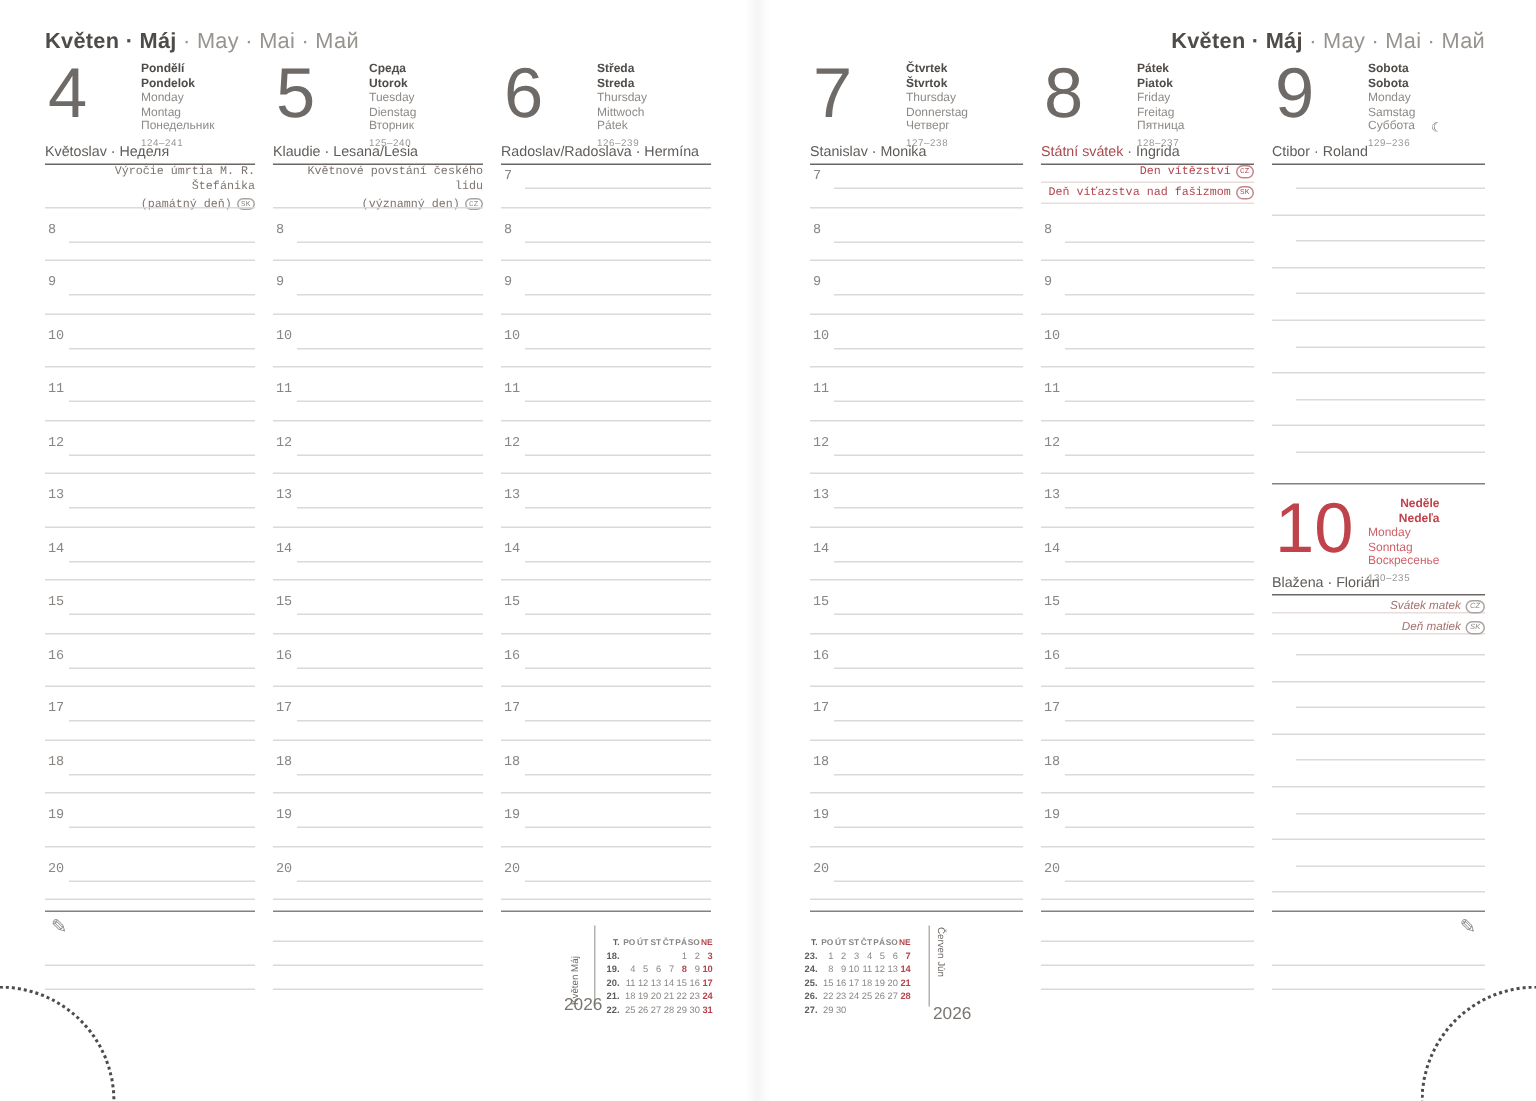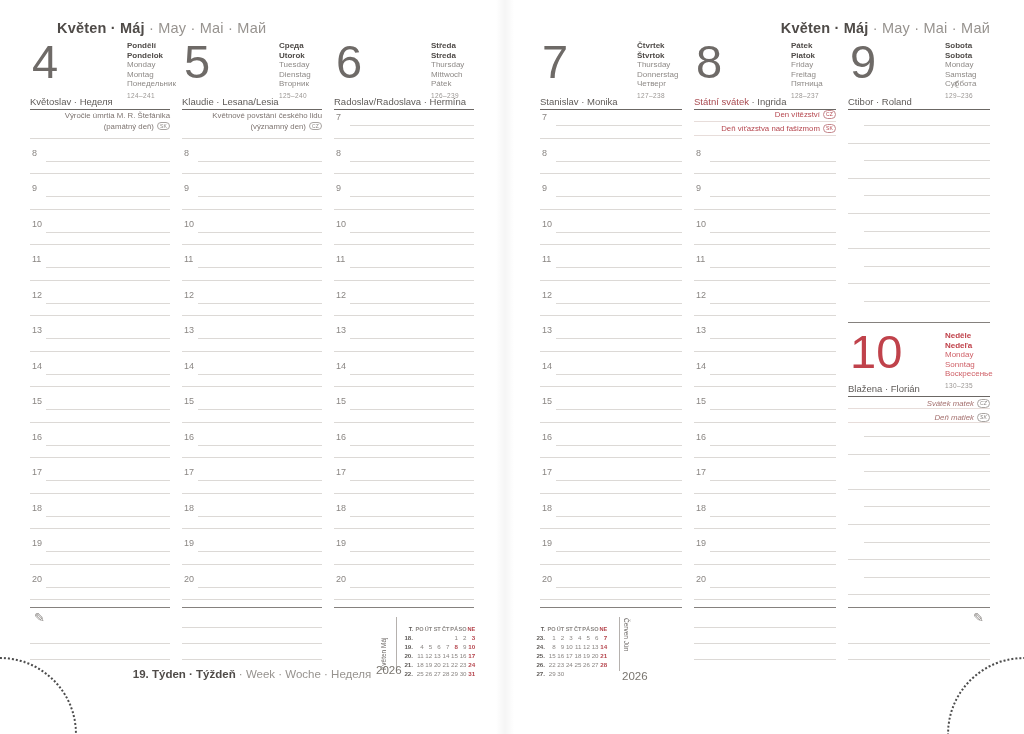--- a/index.html
+++ b/index.html
@@ -2,48 +2,48 @@
 <html><head>
 <meta charset="utf-8">
 <style>
   html,body{margin:0;padding:0;background:#ffffff;}
   .spread{position:relative;width:1024px;height:734px;background:#fff;overflow:hidden;
           font-family:"Liberation Sans","DejaVu Sans",sans-serif;color:#4f4b48;}
   .page{position:absolute;top:0;height:734px;}
   .page.pl{left:30px;width:444px;}
   .page.pr{left:540px;width:450px;}
 
-  .month-header{position:absolute;top:20px;font-size:14.5px;letter-spacing:.2px;white-space:nowrap;margin-left:27px;}
+  .month-header{position:absolute;top:20px;font-size:14.5px;letter-spacing:.2px;white-space:nowrap;}
   .month-header .mb{font-weight:bold;color:#4f4b48;}
   .month-header .mg{color:#97938f;}
   .month-header.l{left:0;}
   .month-header.r{right:0;text-align:right;}
 
   .col{position:absolute;top:40px;height:660px;}
   .pl .col{width:140px;}
   .pr .col{width:142px;}
   .c1{left:0;} .c2{left:152px;} .c3{left:304px;}
   .c4{left:0;} .c5{left:154px;} .c6{left:308px;}
 
   .dayhead{position:relative;height:56px;}
   .daynum{position:absolute;left:2px;top:-2px;font-size:47px;line-height:1;color:#6e6a67;}
   .daynum.red{color:#c0424b;}
-  .names{position:absolute;left:64px;top:1px;font-size:8px;line-height:9.6px;color:#8e8a87;margin-left:33px;}
+  .names{position:absolute;left:64px;top:1px;font-size:8px;line-height:9.6px;color:#8e8a87;}
   .names .nb{font-weight:bold;color:#4f4b48;}
   .names.rednames div{color:#cf6168;}
-  .names.rednames .nb{color:#c0424b;}
+  .names.rednames .nb{color:#c0424b;text-align:right;}
   .doy{font-size:6.5px;color:#9a9693;letter-spacing:.4px;padding-top:2px;}
   .names.rednames .doy{color:#9a9693;}
   .moon{position:absolute;top:40px;right:28px;font-size:9px;color:#6e6a67;}
 
   .nameday{position:absolute;top:56px;left:0;right:0;height:11px;font-size:9.5px;color:#5f5b58;
            border-bottom:1.5px solid #6b6764;padding-bottom:2px;white-space:nowrap;}
   .nameday .holiday{color:#a94a50;}
 
-  .grid{position:absolute;top:70px;left:0;right:0;}
+  .grid{position:absolute;top:70px;left:0;right:0;font-family:Liberation Mono, monospace;}
   .hb{position:relative;height:35.5px;}
   .hn{position:absolute;left:2px;top:2px;font-size:9px;color:#8a8683;}
   .li{position:absolute;left:16px;right:0;top:15px;border-top:1px solid #dcd9d6;}
   .lf{position:absolute;left:0;right:0;top:27.5px;border-top:1px solid #dcd9d6;}
 
   .noteslot{position:relative;height:35.5px;font-size:7.8px;line-height:9.8px;text-align:right;color:#7d7470;}
   .noteslot .ntxt{padding-top:1px;}
   .noterow{position:relative;height:14px;text-align:right;}
   .noterow .bl{position:absolute;left:0;right:0;bottom:2px;border-top:1px solid #e7ddda;}
   .noterow .nt{position:relative;background:#fff;padding-left:4px;}
@@ -400,23 +400,20 @@
           <div class="mc-row mc-head"><span class="mc-cell mc-wk">T.</span><span class="mc-cell">PO</span><span class="mc-cell">ÚT</span><span class="mc-cell">ST</span><span class="mc-cell">ČT</span><span class="mc-cell">PÁ</span><span class="mc-cell">SO</span><span class="mc-cell mc-red">NE</span></div>
           <div class="mc-row"><span class="mc-cell mc-wk">18.</span><span class="mc-cell"></span><span class="mc-cell"></span><span class="mc-cell"></span><span class="mc-cell"></span><span class="mc-cell">1</span><span class="mc-cell">2</span><span class="mc-cell mc-red">3</span></div>
           <div class="mc-row"><span class="mc-cell mc-wk">19.</span><span class="mc-cell">4</span><span class="mc-cell">5</span><span class="mc-cell">6</span><span class="mc-cell">7</span><span class="mc-cell mc-red">8</span><span class="mc-cell">9</span><span class="mc-cell mc-red">10</span></div>
           <div class="mc-row"><span class="mc-cell mc-wk">20.</span><span class="mc-cell">11</span><span class="mc-cell">12</span><span class="mc-cell">13</span><span class="mc-cell">14</span><span class="mc-cell">15</span><span class="mc-cell">16</span><span class="mc-cell mc-red">17</span></div>
           <div class="mc-row"><span class="mc-cell mc-wk">21.</span><span class="mc-cell">18</span><span class="mc-cell">19</span><span class="mc-cell">20</span><span class="mc-cell">21</span><span class="mc-cell">22</span><span class="mc-cell">23</span><span class="mc-cell mc-red">24</span></div>
           <div class="mc-row"><span class="mc-cell mc-wk">22.</span><span class="mc-cell">25</span><span class="mc-cell">26</span><span class="mc-cell">27</span><span class="mc-cell">28</span><span class="mc-cell">29</span><span class="mc-cell">30</span><span class="mc-cell mc-red">31</span></div>
         </div>
     </div>
     <div class="year yl">2026</div>
 
-    <div class="weekfooter">
-      <span class="wb">19. Týden · Týždeň</span><span class="wg"> · Week · Woche · Неделя</span>
-    </div>
   </div>
 
   <div class="page pr">
     <div class="month-header r">
       <span class="mb">Květen · Máj</span><span class="mg"> · May · Mai · Май</span>
     </div>
 
     <div class="col c4">
       <div class="dayhead">
         <div class="daynum">7</div>

